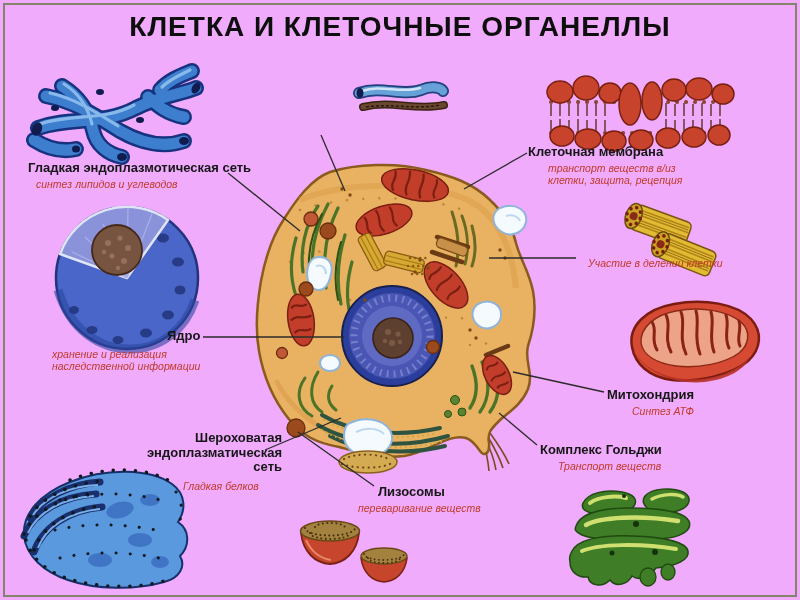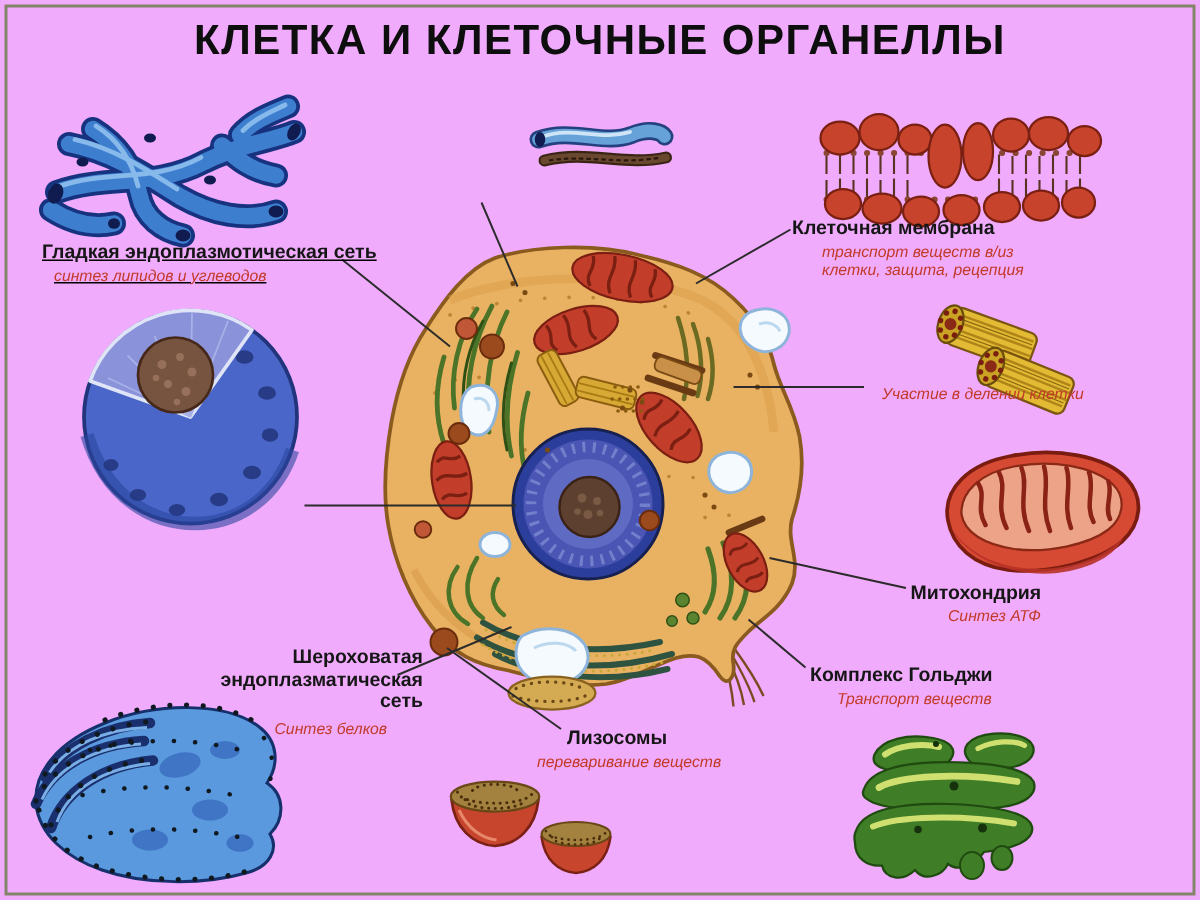--- a/index.html
+++ b/index.html
@@ -398,48 +398,52 @@
       <path d="M527,153 L464,189"></path>
       <path d="M489,258 L576,258"></path>
       <path d="M203,337 L344,337"></path>
       <path d="M513,372 L604,392"></path>
       <path d="M537,445 L499,413"></path>
       <path d="M265,450 L341,418"></path>
       <path d="M298,432 L374,486"></path>
     </g>
   </svg>
 
-  <div class="label" style="left:28px;top:161px;text-decoration:underline;">
+  <div class="label" style="left:28px;top:161px;">
     <div class="lname">Гладкая эндоплазмотическая сеть</div>
     <div class="ldesc" style="margin-left:8px;">синтез липидов и углеводов</div>
   </div>
 
 
   <div class="label" style="left:528px;top:145px;">
     <div class="lname">Клеточная мембрана</div>
     <div class="ldesc wrap" style="margin-left:20px;width:158px;">транспорт веществ в/из клетки, защита, рецепция</div>
   </div>
 
   <div class="label" style="left:577px;top:250px;">
     <div class="ldesc" style="margin-left:11px;margin-top:7px;">Участие в делении клетки</div>
   </div>
 
+  <div class="label" style="left:52px;top:329px;">
+    <div class="lname" style="margin-left:115px;">Ядро</div>
+    <div class="ldesc wrap" style="width:155px;margin-top:4px;">хранение и реализация наследственной информации</div>
+  </div>
 
   <div class="label" style="left:540px;top:443px;">
     <div class="lname">Комплекс Гольджи</div>
     <div class="ldesc" style="margin-left:18px;">Транспорт веществ</div>
   </div>
 
   <div class="label" style="left:607px;top:388px;">
     <div class="lname">Митохондрия</div>
     <div class="ldesc" style="margin-left:25px;">Синтез АТФ</div>
   </div>
 
   <div class="label" style="left:142px;top:431px;">
     <div class="lname wrap" style="width:140px;">Шероховатая эндоплазматическая сеть</div>
-    <div class="ldesc" style="margin-left:41px;margin-top:5px;">Синтез белков</div>
+    <div class="ldesc" style="margin-left:41px;margin-top:5px;">Гладкая белков</div>
   </div>
 
   <div class="label" style="left:358px;top:485px;">
     <div class="lname" style="margin-left:20px;">Лизосомы</div>
     <div class="ldesc">переваривание веществ</div>
   </div>
 </div>
 
 </body></html>

